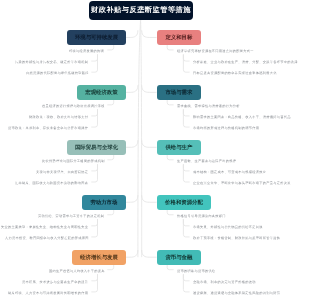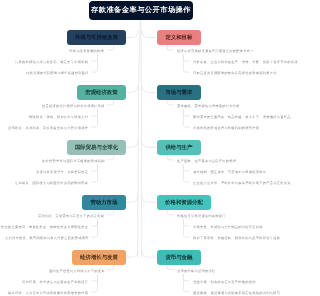--- a/index.html
+++ b/index.html
@@ -58,21 +58,21 @@
       <path d="M167.2 209.55 L167.2 212.45 Q167.2 214.75 169.5 214.75 L173.6 214.75" fill="none" stroke="#e3e3e3" stroke-width="0.8" stroke-linecap="butt" stroke-linejoin="round"></path>
       <path d="M183.39999999999998 219.15 L183.39999999999998 223.55 Q183.39999999999998 225.85000000000002 185.7 225.85000000000002 L189.59999999999997 225.85000000000002" fill="none" stroke="#e3e3e3" stroke-width="0.8" stroke-linecap="butt" stroke-linejoin="round"></path>
       <path d="M183.39999999999998 219.15 L183.39999999999998 234.65 Q183.39999999999998 236.95000000000002 185.7 236.95000000000002 L189.59999999999997 236.95000000000002" fill="none" stroke="#e3e3e3" stroke-width="0.8" stroke-linecap="butt" stroke-linejoin="round"></path>
       <path d="M113.7 264.5 L113.7 267.4 Q113.7 269.7 111.4 269.7 L107.3 269.7" fill="none" stroke="#e3e3e3" stroke-width="0.8" stroke-linecap="butt" stroke-linejoin="round"></path>
       <path d="M97.5 274.09999999999997 L97.5 278.5 Q97.5 280.8 95.2 280.8 L91.3 280.8" fill="none" stroke="#e3e3e3" stroke-width="0.8" stroke-linecap="butt" stroke-linejoin="round"></path>
       <path d="M97.5 274.09999999999997 L97.5 289.59999999999997 Q97.5 291.9 95.2 291.9 L91.3 291.9" fill="none" stroke="#e3e3e3" stroke-width="0.8" stroke-linecap="butt" stroke-linejoin="round"></path>
       <path d="M167.2 264.5 L167.2 267.4 Q167.2 269.7 169.5 269.7 L173.6 269.7" fill="none" stroke="#e3e3e3" stroke-width="0.8" stroke-linecap="butt" stroke-linejoin="round"></path>
       <path d="M183.39999999999998 274.09999999999997 L183.39999999999998 278.5 Q183.39999999999998 280.8 185.7 280.8 L189.59999999999997 280.8" fill="none" stroke="#e3e3e3" stroke-width="0.8" stroke-linecap="butt" stroke-linejoin="round"></path>
       <path d="M183.39999999999998 274.09999999999997 L183.39999999999998 289.59999999999997 Q183.39999999999998 291.9 185.7 291.9 L189.59999999999997 291.9" fill="none" stroke="#e3e3e3" stroke-width="0.8" stroke-linecap="butt" stroke-linejoin="round"></path>
     </svg>
-  <div class="node root-node" style="left: 89.2px; top: 1.3px; width: 104px; height: 19px; background: rgb(2, 18, 42); color: rgb(255, 255, 255); font-size: 7.2px; letter-spacing: 0.5px;">存款准备金率与公开市场操作</div>
+  <div class="node root-node" style="left: 89.2px; top: 1.3px; width: 104px; height: 19px; background: rgb(2, 18, 42); color: rgb(255, 255, 255); font-size: 7.2px; letter-spacing: 0.5px;">财政补贴与反垄断监管等措施</div>
   <div id="nodes">
       <div class="node branch-node" style="left: 66.9px; top: 30.15px; width: 59px; height: 14.6px; background: rgb(35, 64, 95); color: rgb(12, 27, 46); font-size: 5.4px; letter-spacing: 0px;">
         <span>环境与可持续发展</span>
       </div>
       <div class="sub-label" style="font-size: 3.2px; letter-spacing: 0.3px; color: rgb(132, 136, 142); top: 50.25px; right: 195.7px;">环境与经济发展的协调</div>
       <div class="sub-label" style="font-size: 3.2px; letter-spacing: 0.3px; color: rgb(132, 136, 142); top: 61.35px; right: 211.7px;">污染的外部性与排污权交易、碳定价等市场机制</div>
       <div class="sub-label" style="font-size: 3.2px; letter-spacing: 0.3px; color: rgb(132, 136, 142); top: 72.45px; right: 211.7px;">自然资源的代际配置与绿色低碳转型路径</div>
       <div class="node branch-node" style="left: 156.6px; top: 30.15px; width: 43.85px; height: 14.6px; background: rgb(232, 128, 127); color: rgb(77, 26, 26); font-size: 5.4px; letter-spacing: 0px;">
         <span>定义和目标</span>
       </div>

